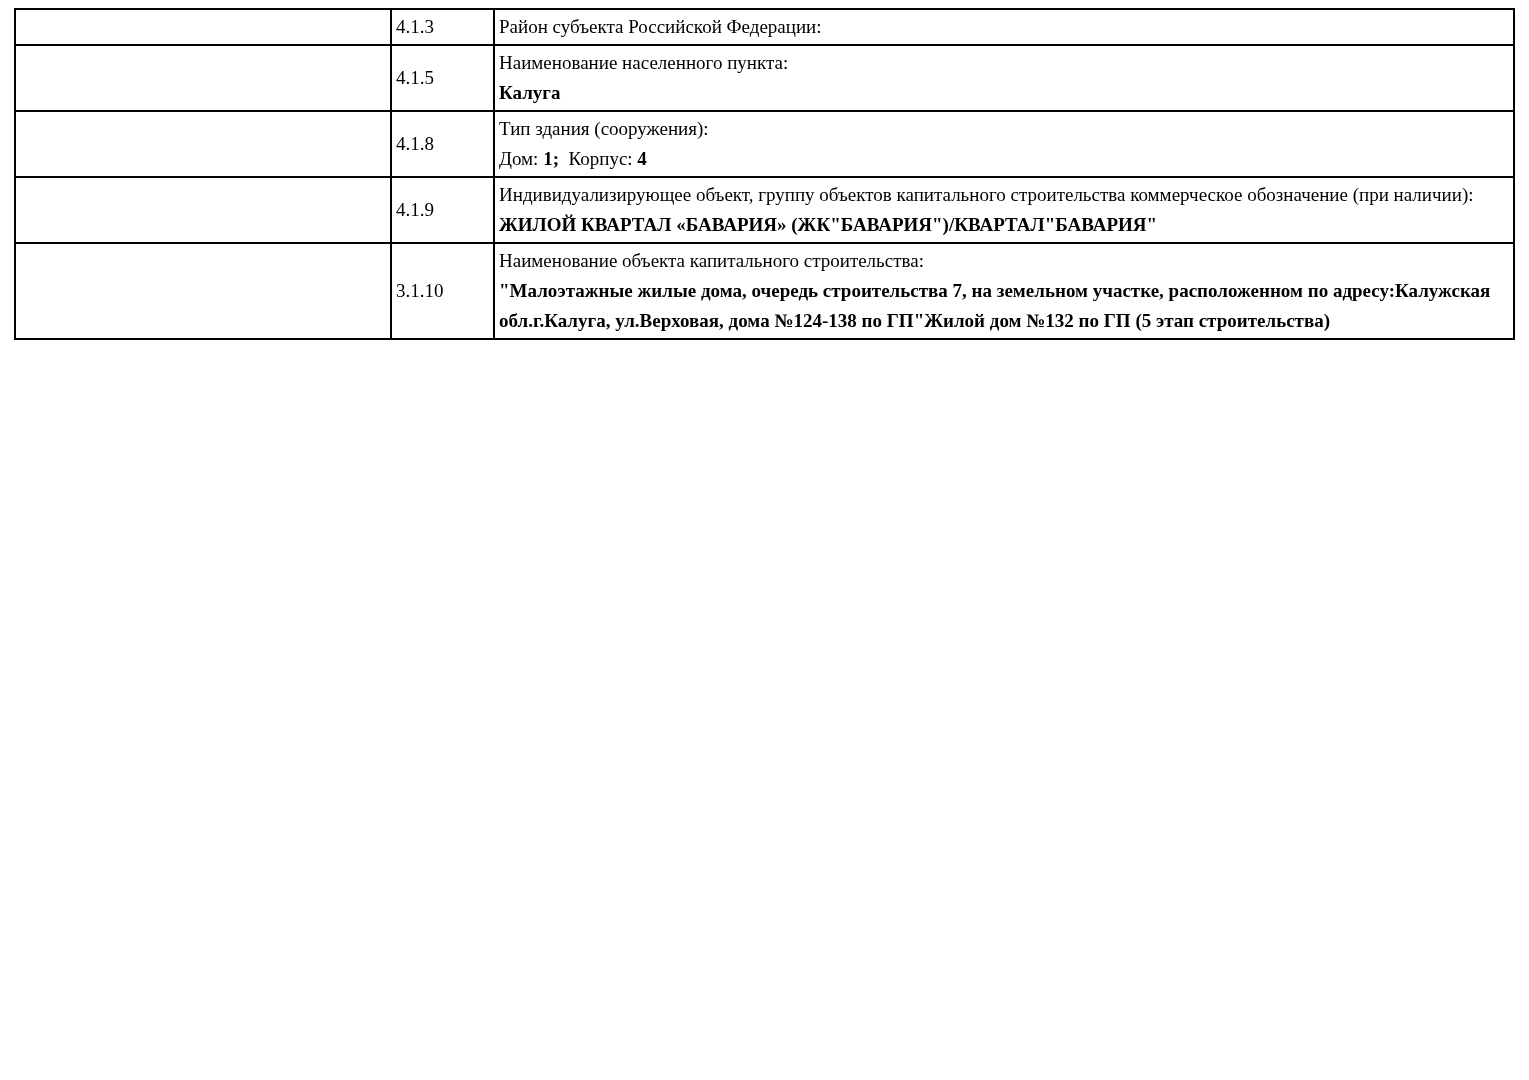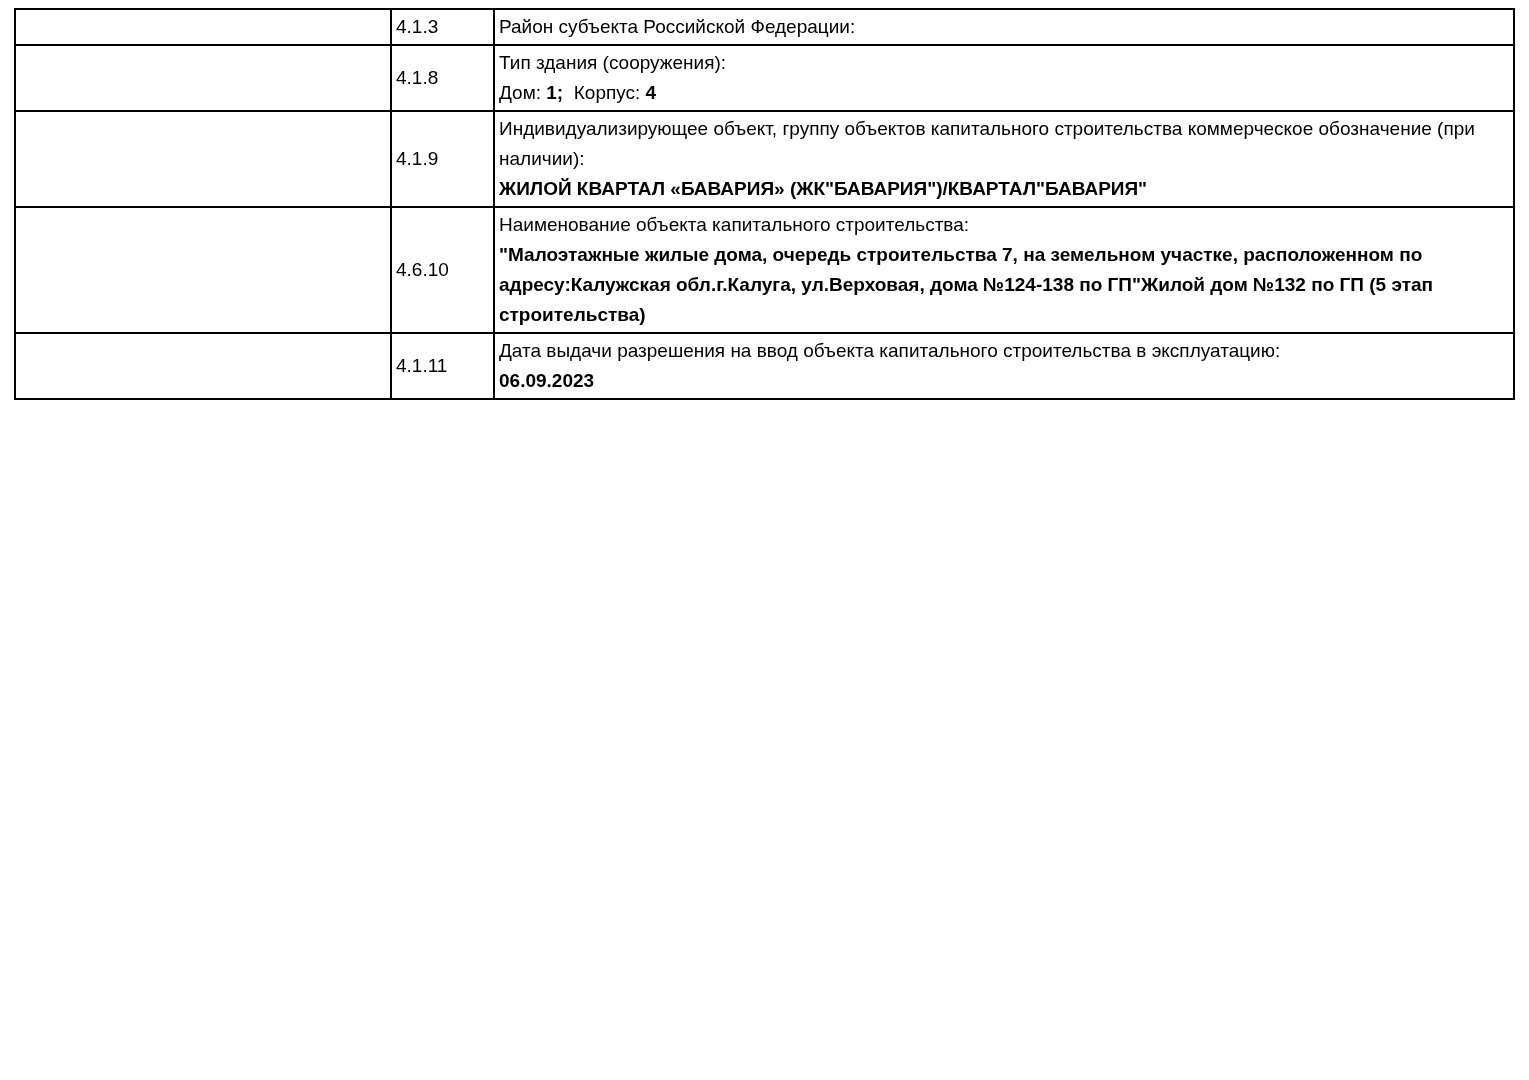--- a/index.html
+++ b/index.html
@@ -5,21 +5,21 @@
   html, body {
     margin: 0;
     padding: 0;
     background: #ffffff;
   }
   .page {
     position: relative;
     width: 1529px;
     height: 1080px;
     background: #ffffff;
-    font-family: Liberation Sans, sans-serif;
+    font-family: Liberation Serif, serif;
     color: #000000;
     overflow: hidden;
   }
   table.decl {
     position: absolute;
     left: 14px;
     top: 8px;
     width: 1501px;
     border-collapse: collapse;
     table-layout: fixed;
@@ -66,45 +66,45 @@
     <tbody>
         <tr>
           <td class="cell empty-cell"></td>
           <td class="cell num-cell">4.1.3</td>
           <td class="cell content-cell">
             <div class="label">Район субъекта Российской Федерации:</div>
           </td>
         </tr>
         <tr>
           <td class="cell empty-cell"></td>
+          <td class="cell num-cell">4.1.5</td>
+          <td class="cell content-cell">
+            <div class="label">Наименование населенного пункта:</div>
+            <div class="value"><span>Калуга</span></div>
+          </td>
+        </tr>
+        <tr>
+          <td class="cell empty-cell"></td>
           <td class="cell num-cell">4.1.8</td>
           <td class="cell content-cell">
             <div class="label">Тип здания (сооружения):</div>
             <div class="value"><span class="normal">Дом: </span><span>1;</span><span class="normal">  Корпус: </span><span>4</span></div>
           </td>
         </tr>
         <tr>
           <td class="cell empty-cell"></td>
           <td class="cell num-cell">4.1.9</td>
           <td class="cell content-cell">
             <div class="label">Индивидуализирующее объект, группу объектов капитального строительства коммерческое обозначение (при наличии):</div>
             <div class="value"><span>ЖИЛОЙ КВАРТАЛ «БАВАРИЯ» (ЖК"БАВАРИЯ")/КВАРТАЛ"БАВАРИЯ"</span></div>
           </td>
         </tr>
         <tr>
           <td class="cell empty-cell"></td>
-          <td class="cell num-cell">4.6.10</td>
+          <td class="cell num-cell">3.1.10</td>
           <td class="cell content-cell">
             <div class="label">Наименование объекта капитального строительства:</div>
             <div class="value"><span>"Малоэтажные жилые дома, очередь строительства 7, на земельном участке, расположенном по адресу:Калужская обл.г.Калуга, ул.Верховая, дома №124-138 по ГП"Жилой дом №132 по ГП (5 этап строительства)</span></div>
-          </td>
-        </tr>
-        <tr>
-          <td class="cell empty-cell"></td>
-          <td class="cell num-cell">4.1.11</td>
-          <td class="cell content-cell">
-            <div class="label">Дата выдачи разрешения на ввод объекта капитального строительства в эксплуатацию:</div>
-            <div class="value"><span>06.09.2023</span></div>
           </td>
         </tr>
       </tbody>
   </table>
 </div>
 
 </body></html>

